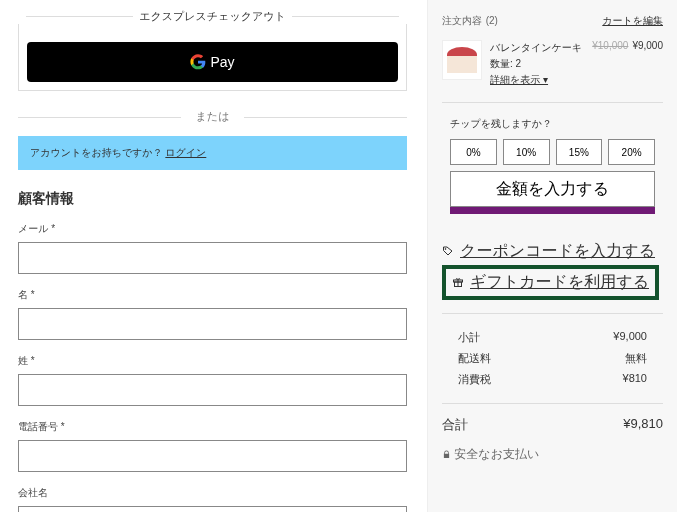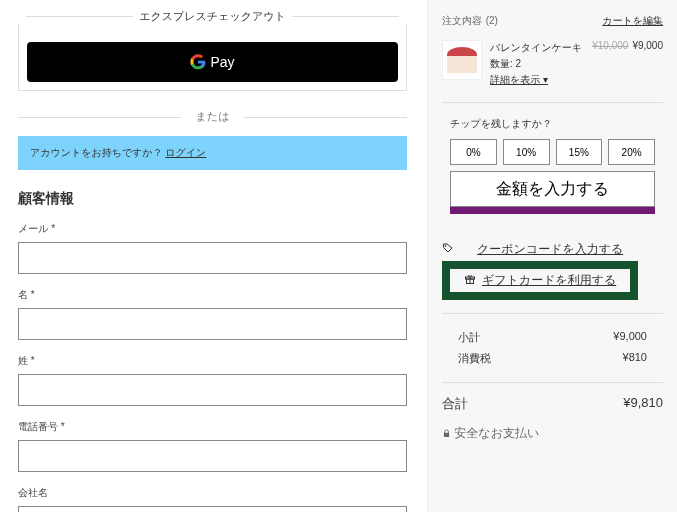--- a/index.html
+++ b/index.html
@@ -32,23 +32,23 @@
 .item-info .name{font-size:10px}
 .item-info a{color:#333;font-size:10px}
 .price{font-size:10px;white-space:nowrap}
 .price .old{text-decoration:line-through;color:#aaa;margin-right:4px}
 .tip{margin:14px 8px;border-bottom:7px solid #701a75}
 .tip-q{font-size:10px;margin-bottom:8px}
 .tip-row{display:flex;gap:6px;margin-bottom:6px}
 .tip-btn{flex:1;border:1px solid #888;background:#fff;height:26px;font-size:10px;cursor:pointer}
 .tip-amount{width:100%;height:36px;border:1px solid #888;background:#fff;font-size:16px;cursor:pointer}
 .links{padding:10px 0;border-bottom:1px solid #ddd}
-.link-row{display:flex;align-items:center;gap:23px;font-size:12px;margin:3px 0}
+.link-row{display:flex;align-items:center;gap:6px;font-size:16px;margin:3px 0}
 .link-row a{color:#333}
-.hl{border:8px solid #14532d;padding:3px 14px;display:inline-flex;align-items:center;gap:6px}
+.hl{border:4px solid #14532d;padding:3px 6px;display:inline-flex;align-items:center;gap:6px}
 .totals{padding:10px 0;border-bottom:1px solid #ddd}
 .trow{display:flex;justify-content:space-between;font-size:11px;margin:6px 16px}
 .grand{display:flex;justify-content:space-between;font-size:13px;padding:12px 0}
 .secure{text-align:left;font-size:12px;color:#666;}
 .secure svg{vertical-align:-1px}
 </style>
 </head>
 <body>
 
 <div class="wrap">
@@ -124,20 +124,24 @@
         <a href="#">ギフトカードを利用する</a>
       </span>
     </div>
   </div>
   <div class="totals">
     <div class="trow">
           <span>小計</span>
           <span>¥9,000</span>
         </div>
     <div class="trow">
+          <span>配送料</span>
+          <span>無料</span>
+        </div>
+    <div class="trow">
           <span>消費税</span>
           <span>¥810</span>
         </div>
   </div>
   <div class="grand">
         <span>合計</span>
         <span>¥9,810</span>
       </div>
   <div class="secure">
     <svg width="9" height="9" viewBox="0 0 24 24" fill="#666">

